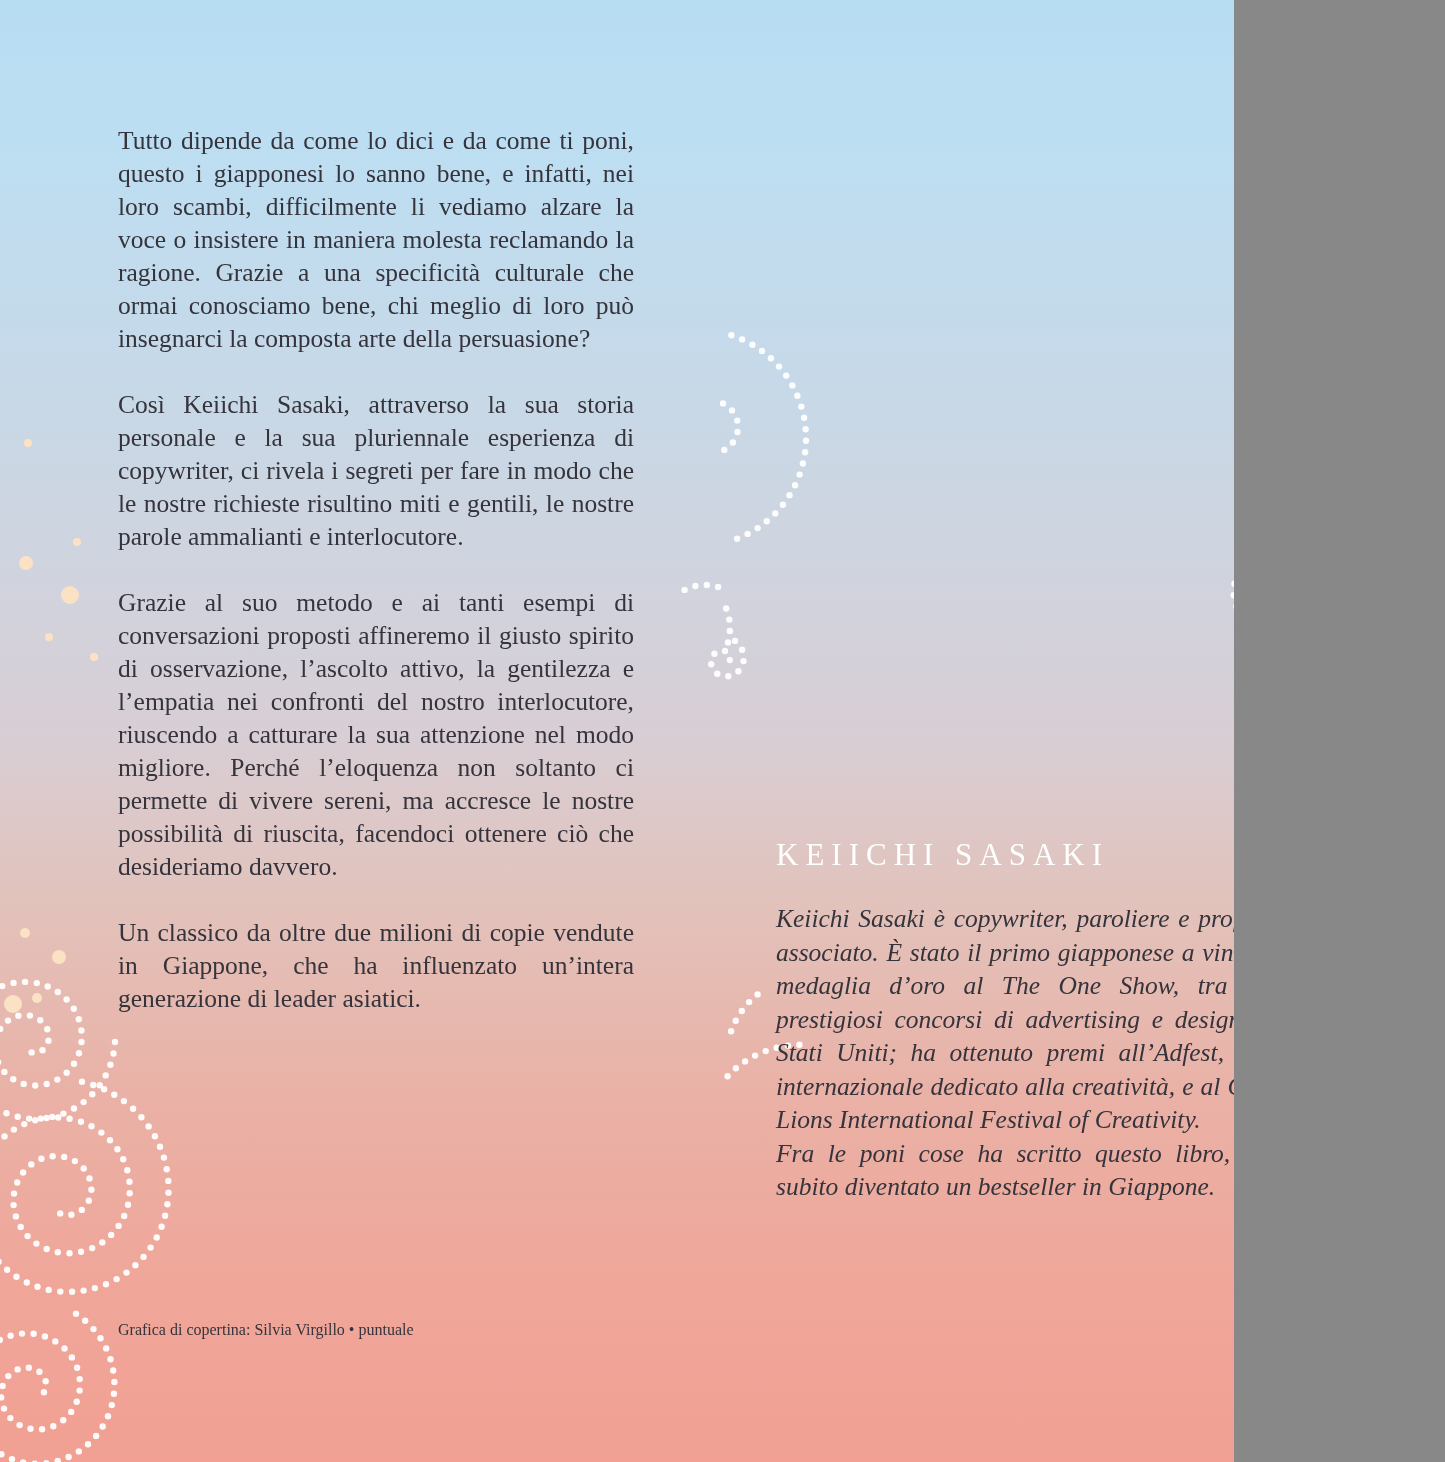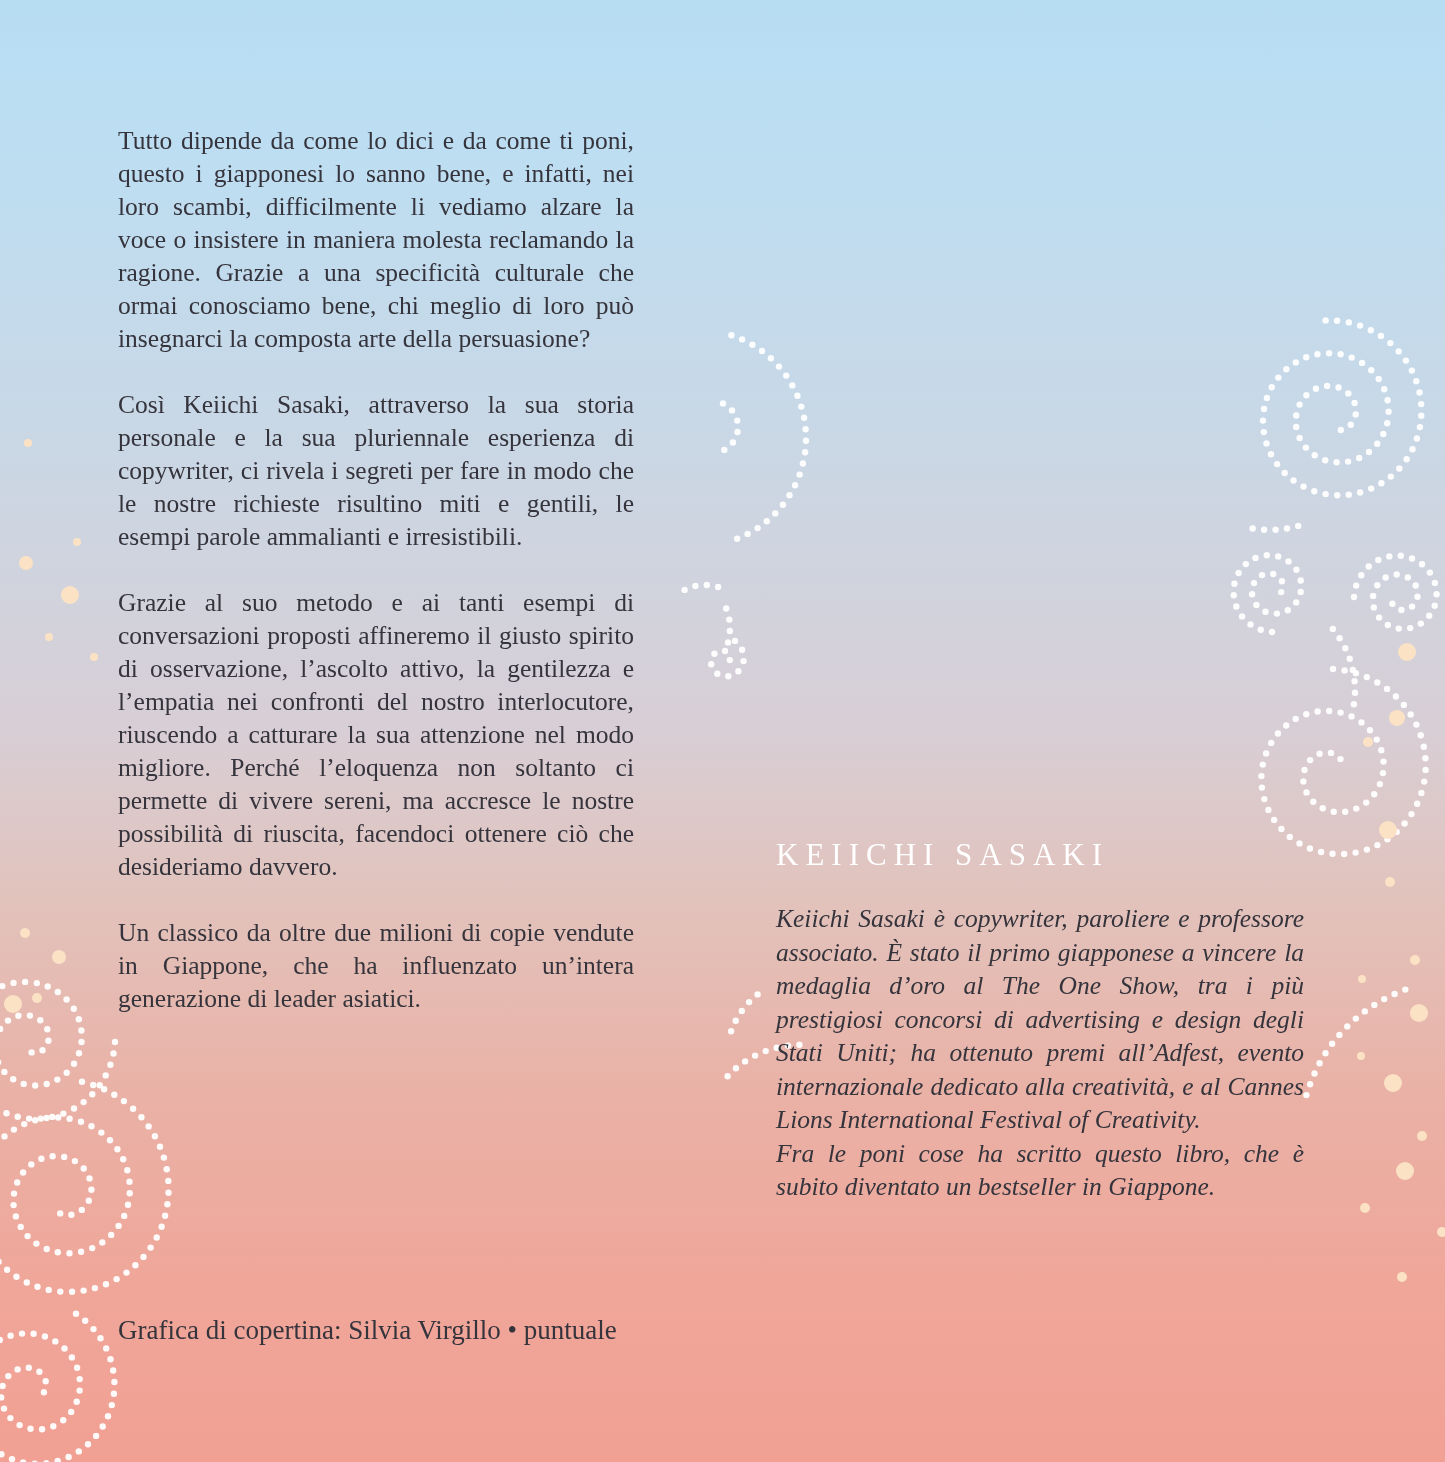--- a/index.html
+++ b/index.html
@@ -1,18 +1,18 @@
 <!DOCTYPE html>
 <html lang="it"><head>
 <meta charset="utf-8">
 <style>
   html,body{margin:0;padding:0;background:#888;}
   .jacket{
     position:relative;
-    width:1445px;height:1462px;
+    width:1234px;height:1462px;
     overflow:hidden;
     background:linear-gradient(180deg,
       #b7ddf3 0%,
       #bddef2 10%,
       #c6d9e9 25%,
       #cfd4df 38%,
       #d8ced5 50%,
       #e2c2bb 62%,
       #eab1a6 75%,
       #efa79a 87%,
@@ -22,21 +22,21 @@
   .deco{position:absolute;left:0;top:0;pointer-events:none;}
   .left-flap-text{
     position:absolute;left:118px;top:124px;width:516px;
     color:#35343c;font-size:25.5px;line-height:33px;
     text-align:justify;hyphens:auto;-webkit-hyphens:auto;
   }
   .left-flap-text p{margin:0 0 33px 0;}
   .left-flap-text p.highlight{font-weight:normal;margin-bottom:0;}
   .credit{
     position:absolute;left:118px;top:1316px;width:560px;
-    color:#35343c;font-size:27px;line-height:28px;
+    color:#35343c;font-size:16px;line-height:28px;
   }
   .right-flap-text{
     position:absolute;left:776px;top:838px;width:528px;
     color:#35343c;font-size:25.5px;line-height:33.5px;
   }
   .author-heading{
     margin:0 0 30px 0;
     color:#ffffff;
     font-size:31px;font-weight:normal;
     letter-spacing:7px;
@@ -572,21 +572,21 @@
       <circle cx="1393.0" cy="1083.0" r="9" fill="#fbe2c4"></circle>
       <circle cx="1422.0" cy="1136.0" r="5" fill="#fbe2c4"></circle>
       <circle cx="1405.0" cy="1171.0" r="9" fill="#fbe2c4"></circle>
       <circle cx="1365.0" cy="1208.0" r="5" fill="#fbe2c4"></circle>
       <circle cx="1442.0" cy="1232.0" r="5" fill="#fbe2c4"></circle>
       <circle cx="1402.0" cy="1277.0" r="5" fill="#fbe2c4"></circle>
     </svg>
 
   <div class="left-flap-text">
     <p>Tutto dipende da come lo dici e da come ti poni, questo i giapponesi lo sanno bene, e infatti, nei loro scambi, difficilmente li vediamo alzare la voce o insistere in maniera molesta reclamando la ragione. Grazie a una specificità culturale che ormai conosciamo bene, chi meglio di loro può insegnarci la composta arte della persuasione?</p>
-    <p>Così Keiichi Sasaki, attraverso la sua storia personale e la sua pluriennale esperienza di copywriter, ci rivela i segreti per fare in modo che le nostre richieste risultino miti e gentili, le esempi parole ammalianti e irresistibili.</p>
+    <p>Così Keiichi Sasaki, attraverso la sua storia personale e la sua pluriennale esperienza di copywriter, ci rivela i segreti per fare in modo che le nostre richieste risultino miti e gentili, le nostre parole ammalianti e interlocutore.</p>
     <p>Grazie al suo metodo e ai tanti esempi di conversazioni proposti affineremo il giusto spirito di osservazione, l’ascolto attivo, la gentilezza e l’empatia nei confronti del nostro interlocutore, riuscendo a catturare la sua attenzione nel modo migliore. Perché l’eloquenza non soltanto ci permette di vivere sereni, ma accresce le nostre possibilità di riuscita, facendoci ottenere ciò che desideriamo davvero.</p>
     <p class="highlight">Un classico da oltre due milioni di copie vendute in Giappone, che ha influenzato un’intera generazione di leader asiatici.</p>
   </div>
 
   <div class="credit">Grafica di copertina: Silvia Virgillo • puntuale</div>
 
   <div class="right-flap-text">
     <h1 class="author-heading">KEIICHI SASAKI</h1>
     <div class="bio">
       <p>Keiichi Sasaki è copywriter, paroliere e professore associato. È stato il primo giapponese a vincere la medaglia d’oro al The One Show, tra i più prestigiosi concorsi di advertising e design degli Stati Uniti; ha ottenuto premi all’Adfest, evento internazionale dedicato alla creatività, e al Cannes Lions International Festival of Creativity.</p>

